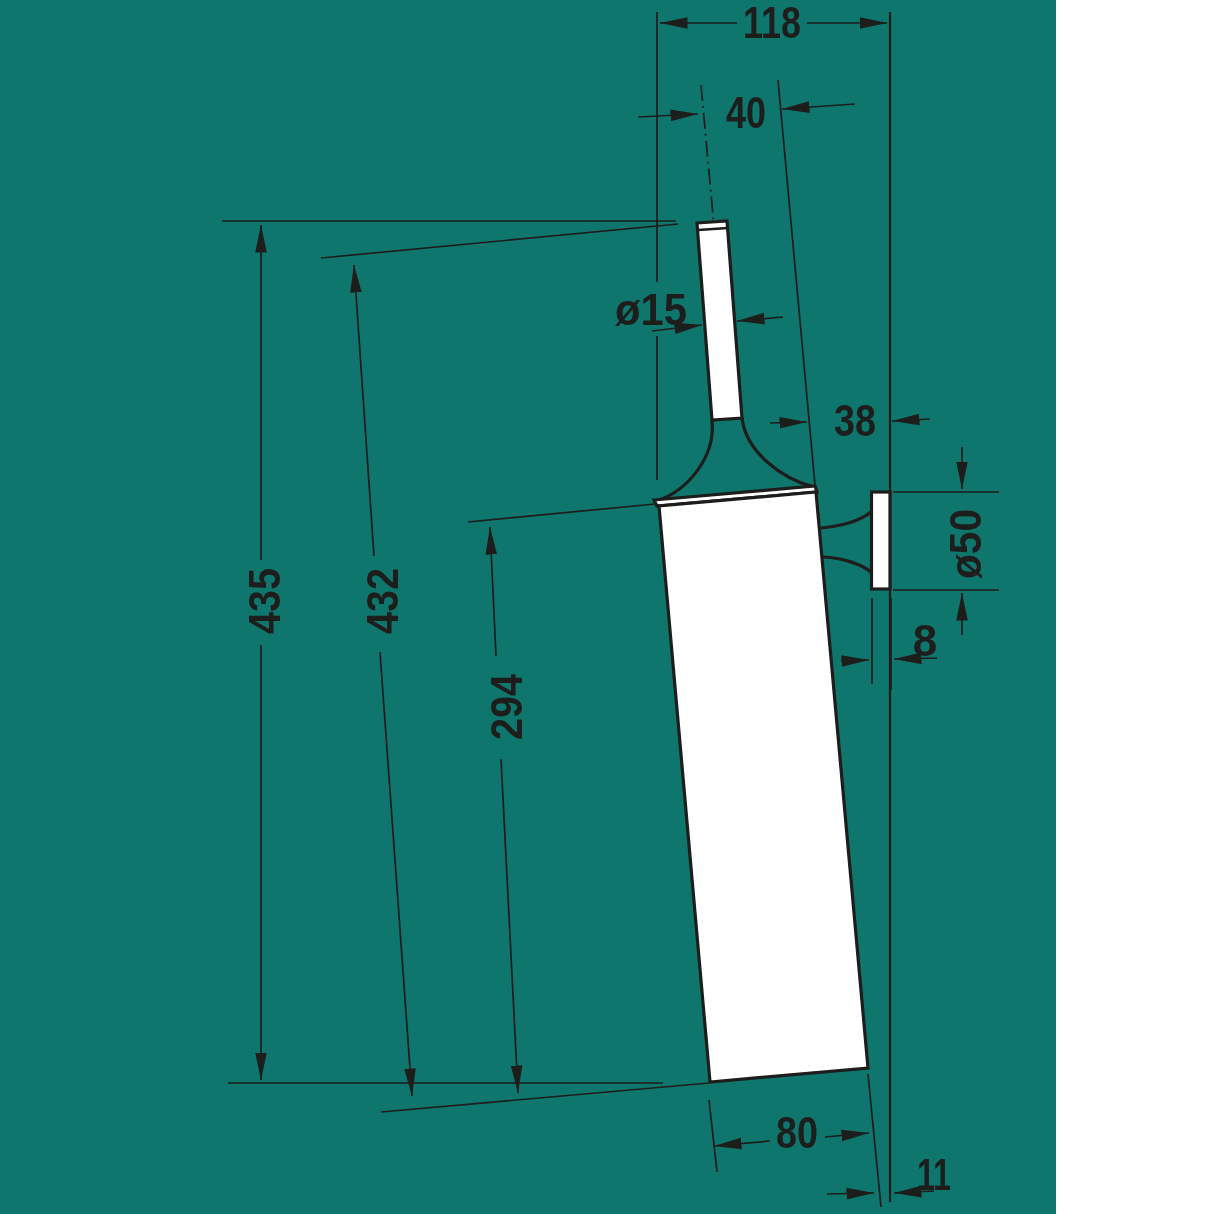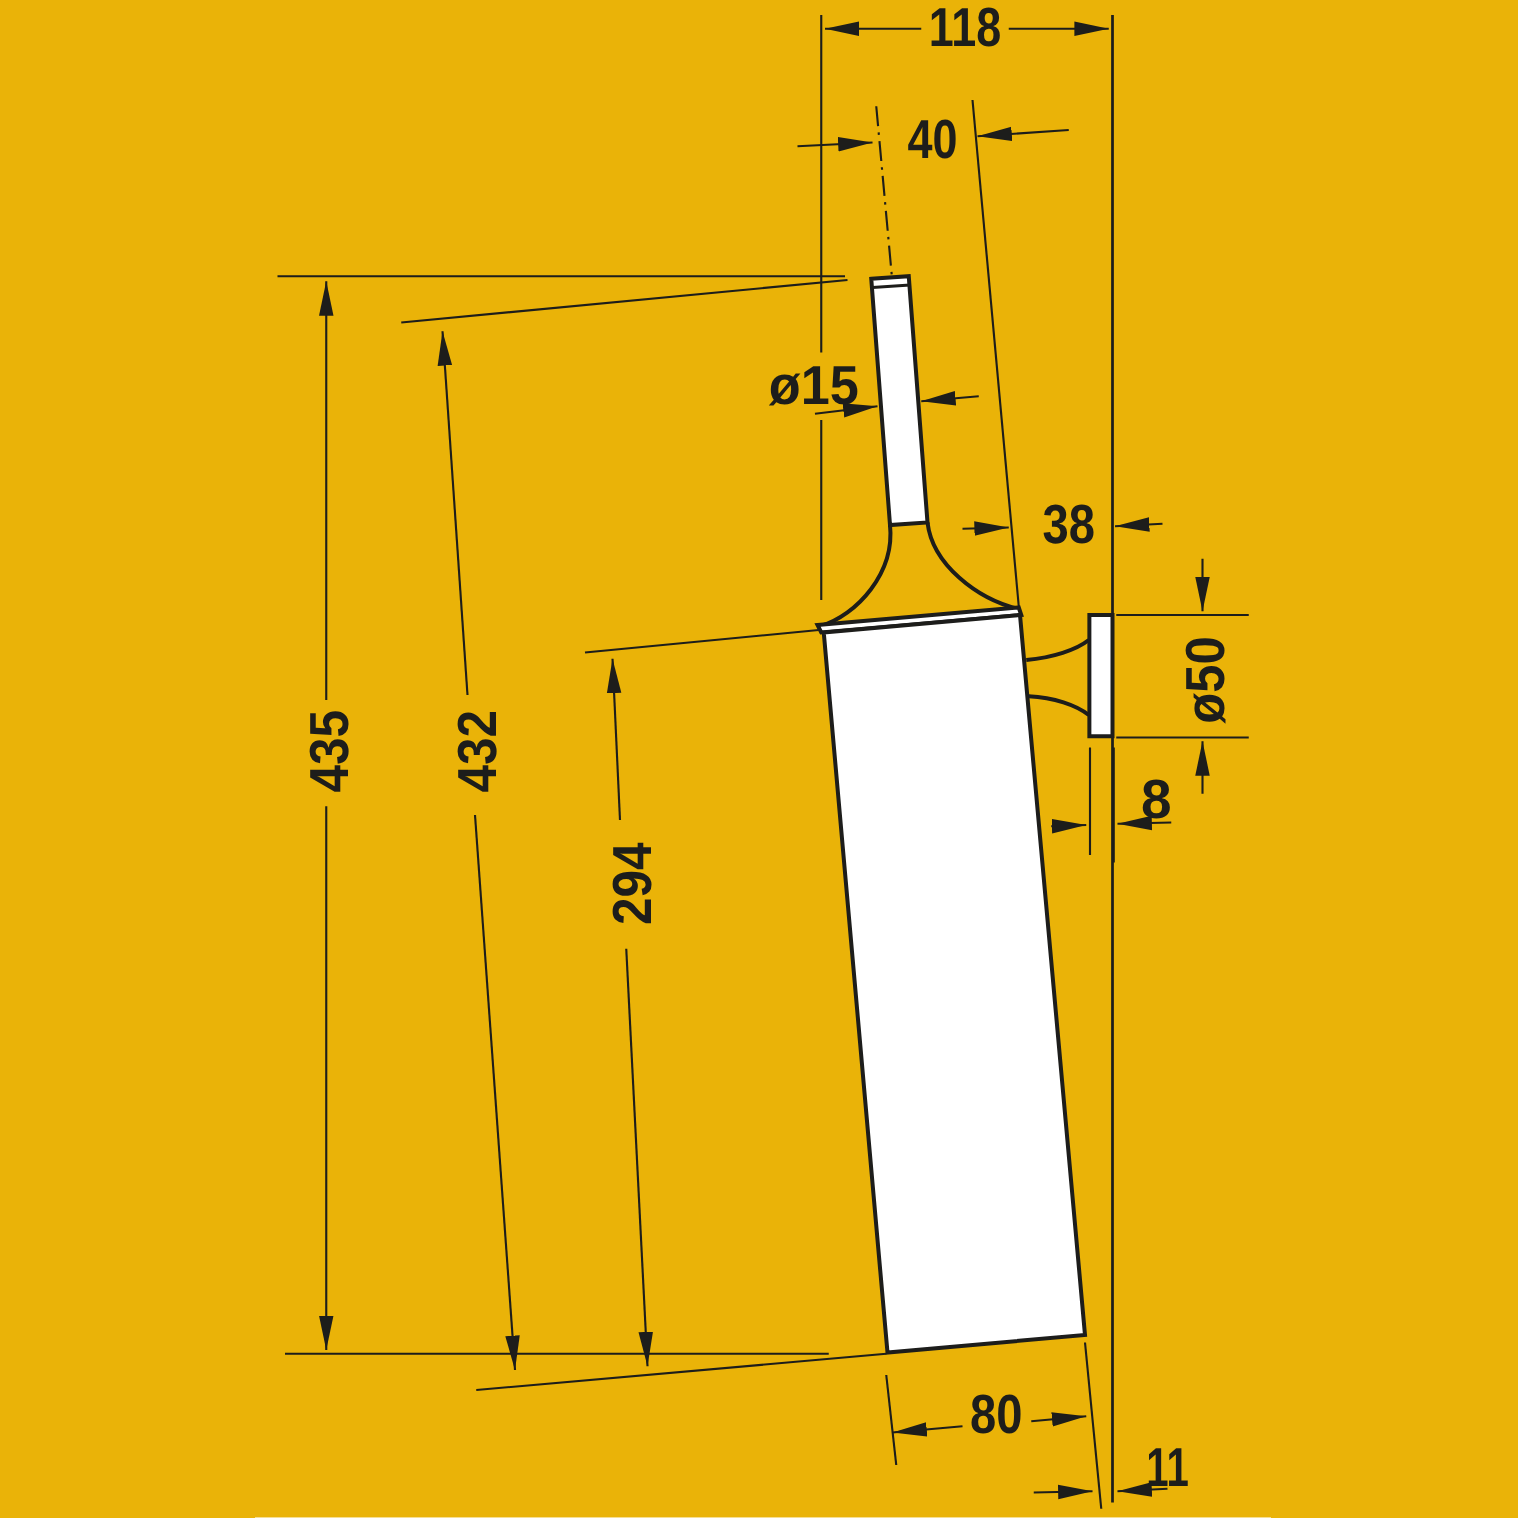--- a/index.html
+++ b/index.html
@@ -1,20 +1,20 @@
 <!DOCTYPE html>
 <html><head>
 <meta charset="utf-8">
 <style>
   html, body { margin: 0; padding: 0; background: #ffffff; }
   .stage {
     position: relative;
-    width: 1214px;
+    width: 1056px;
     height: 1214px;
-    background: #eab308;
+    background: #0f766e;
     overflow: hidden;
   }
   svg { display: block; }
   text {
     font-family: "Liberation Sans", "DejaVu Sans", sans-serif;
     font-weight: bold;
     font-size: 44px;
     fill: #1d1d1b;
     text-anchor: middle;
     dominant-baseline: central;

